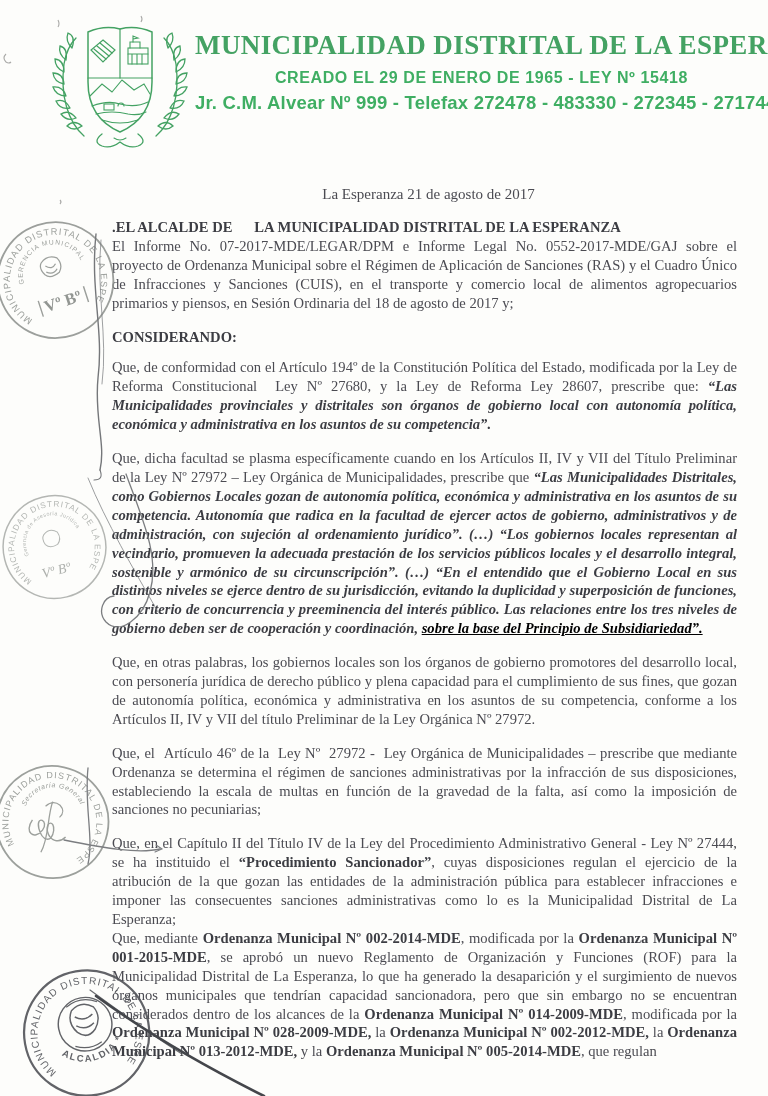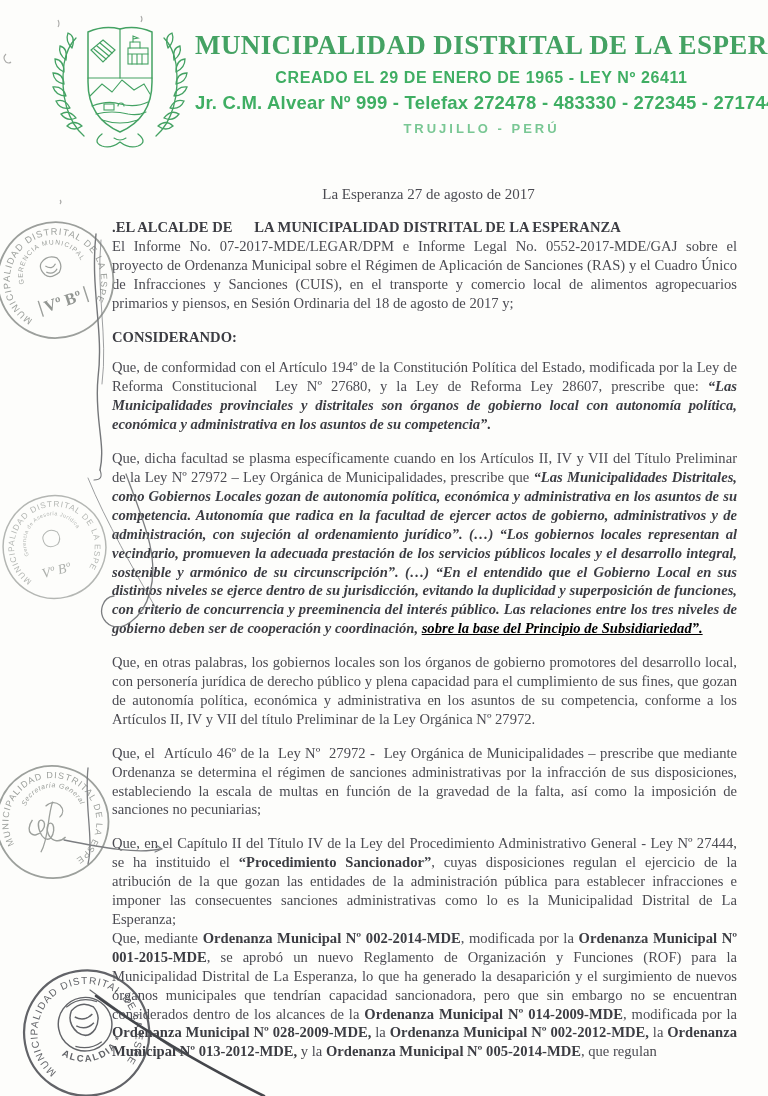--- a/index.html
+++ b/index.html
@@ -102,26 +102,25 @@
         <path d="M124,36 q7,-7 4,-15 q-8,3 -4,15"></path>
       </g>
 
       <path d="M58,122 q-10,8 0,12 q9,3 18,-4 q9,7 18,4 q10,-4 0,-12" stroke-width="1.3"></path>
       <path d="M70,126 q6,4 12,0" stroke-width="1.1"></path>
     </svg>
   </div>
 
   <div class="header-text">
     <div class="h-title">MUNICIPALIDAD DISTRITAL DE LA ESPERANZA</div>
-    <div class="h-sub1">CREADO EL 29 DE ENERO DE 1965 - LEY Nº 26411</div>
+    <div class="h-sub1">CREADO EL 29 DE ENERO DE 1965 - LEY Nº 15418</div>
     <div class="h-sub2">Jr. C.M. Alvear Nº 999 - Telefax 272478 - 483330 - 272345 - 271744</div>
-    <div class="h-sub3">TRUJILLO - PERÚ</div>
-  </div>
-
-  <div class="date-line">La Esperanza 27 de agosto de 2017</div>
+  </div>
+
+  <div class="date-line">La Esperanza 21 de agosto de 2017</div>
 
   <div class="body-col">
     <p class="para tight"><span class="sg-b">.EL ALCALDE DE</span><span class="sg-n">&nbsp;&nbsp;&nbsp;&nbsp;&nbsp;&nbsp;</span><span class="sg-b">LA MUNICIPALIDAD DISTRITAL DE LA ESPERANZA</span></p>
     <p class="para gap16"><span class="sg-n">El Informe No. 07-2017-MDE/LEGAR/DPM e Informe Legal No. 0552-2017-MDE/GAJ sobre el proyecto de Ordenanza Municipal sobre el Régimen de Aplicación de Sanciones (RAS) y el Cuadro Único de Infracciones y Sanciones (CUIS), en el transporte y comercio local de alimentos agropecuarios primarios y piensos, en Sesión Ordinaria del 18 de agosto de 2017 y;</span></p>
     <p class="para"><span class="sg-b">CONSIDERANDO:</span></p>
     <p class="para gap16"><span class="sg-n">Que, de conformidad con el Artículo 194º de la Constitución Política del Estado, modificada por la Ley de Reforma Constitucional &nbsp;Ley Nº 27680, y la Ley de Reforma Ley 28607, prescribe que: </span><span class="sg-bi">“Las Municipalidades provinciales y distritales son órganos de gobierno local con autonomía política, económica y administrativa en los asuntos de su competencia”.</span></p>
     <p class="para gap16"><span class="sg-n">Que, dicha facultad se plasma específicamente cuando en los Artículos II, IV y VII del Título Preliminar de la Ley Nº 27972 – Ley Orgánica de Municipalidades, prescribe que </span><span class="sg-bi">“Las Municipalidades Distritales, como Gobiernos Locales gozan de autonomía política, económica y administrativa en los asuntos de su competencia. Autonomía que radica en la facultad de ejercer actos de gobierno, administrativos y de administración, con sujeción al ordenamiento jurídico”. (…) “Los gobiernos locales representan al vecindario, promueven la adecuada prestación de los servicios públicos locales y el desarrollo integral, sostenible y armónico de su circunscripción”. (…) “En el entendido que el Gobierno Local en sus distintos niveles se ejerce dentro de su jurisdicción, evitando la duplicidad y superposición de funciones, con criterio de concurrencia y preeminencia del interés público. Las relaciones entre los tres niveles de gobierno deben ser de cooperación y coordinación, </span><span class="sg-biu">sobre la base del Principio de Subsidiariedad”.</span></p>
     <p class="para gap16"><span class="sg-n">Que, en otras palabras, los gobiernos locales son los órganos de gobierno promotores del desarrollo local, con personería jurídica de derecho público y plena capacidad para el cumplimiento de sus fines, que gozan de autonomía política, económica y administrativa en los asuntos de su competencia, conforme a los Artículos II, IV y VII del título Preliminar de la Ley Orgánica Nº 27972.</span></p>
     <p class="para gap16"><span class="sg-n">Que, el &nbsp;Artículo 46º de la &nbsp;Ley Nº &nbsp;27972 - &nbsp;Ley Orgánica de Municipalidades – prescribe que mediante Ordenanza se determina el régimen de sanciones administrativas por la infracción de sus disposiciones, estableciendo la escala de multas en función de la gravedad de la falta, así como la imposición de sanciones no pecuniarias;</span></p>
     <p class="para tight"><span class="sg-n">Que, en el Capítulo II del Título IV de la Ley del Procedimiento Administrativo General - Ley Nº 27444, se ha instituido el </span><span class="sg-b">“Procedimiento Sancionador”</span><span class="sg-n">, cuyas disposiciones regulan el ejercicio de la atribución de la que gozan las entidades de la administración pública para establecer infracciones e imponer las consecuentes sanciones administrativas como lo es la Municipalidad Distrital de La Esperanza;</span></p>

